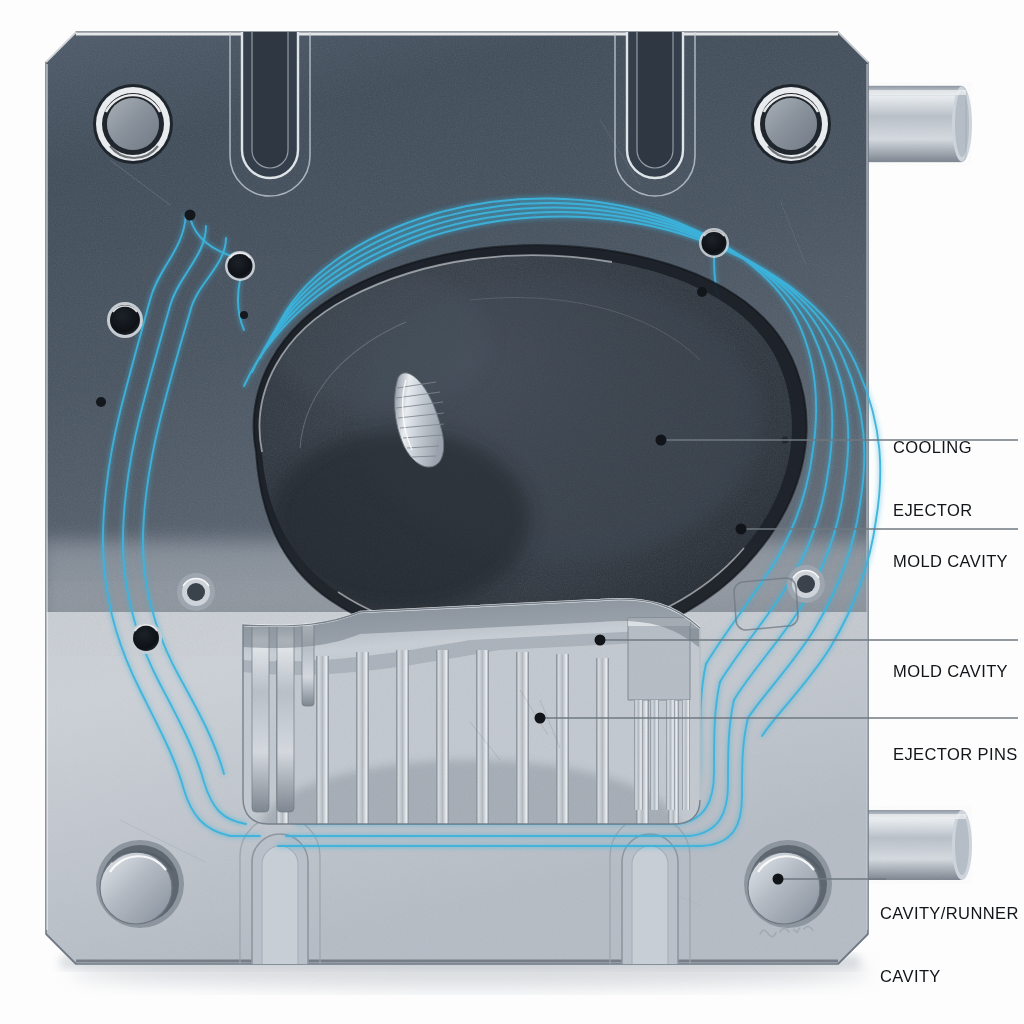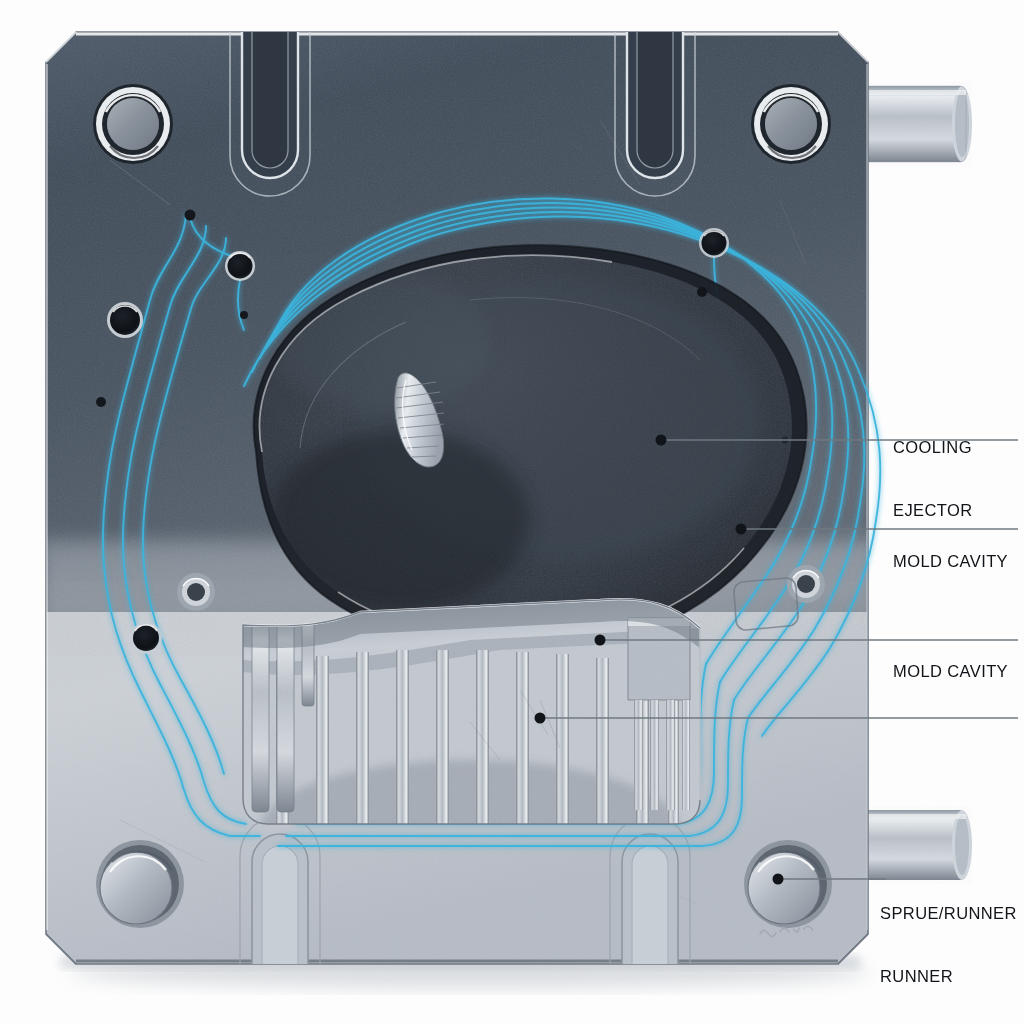--- a/index.html
+++ b/index.html
@@ -563,19 +563,22 @@
   </div>
 
   <div class="lbl" style="left:893px; top:509px;">
     <div>MOLD CAVITY</div>
   </div>
 
   <div class="lbl" style="left:893px; top:619px;">
     <div>MOLD CAVITY</div>
   </div>
 
+  <div class="lbl" style="left:893px; top:702px;">
+    <div>EJECTOR PINS</div>
+  </div>
 
   <div class="lbl" style="left:880px; top:861px;">
-    <div>SPRUE/RUNNER</div>
-    <div>RUNNER</div>
+    <div>CAVITY/RUNNER</div>
+    <div>CAVITY</div>
   </div>
 
 </div>
 
 </body></html>

